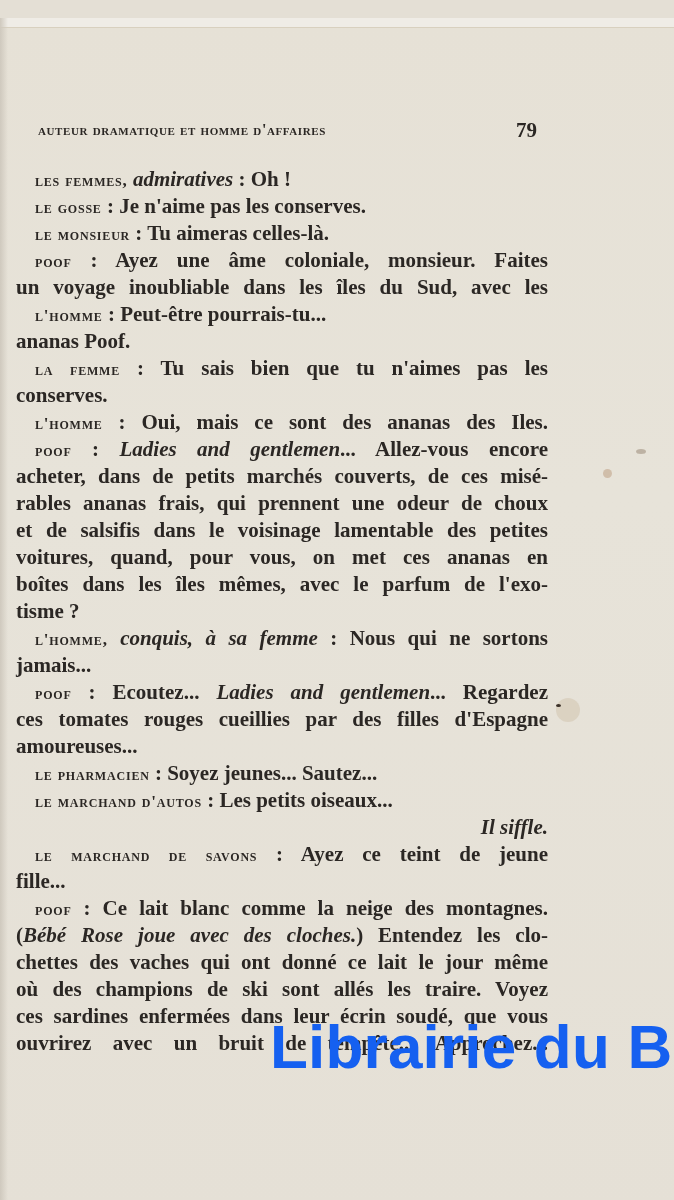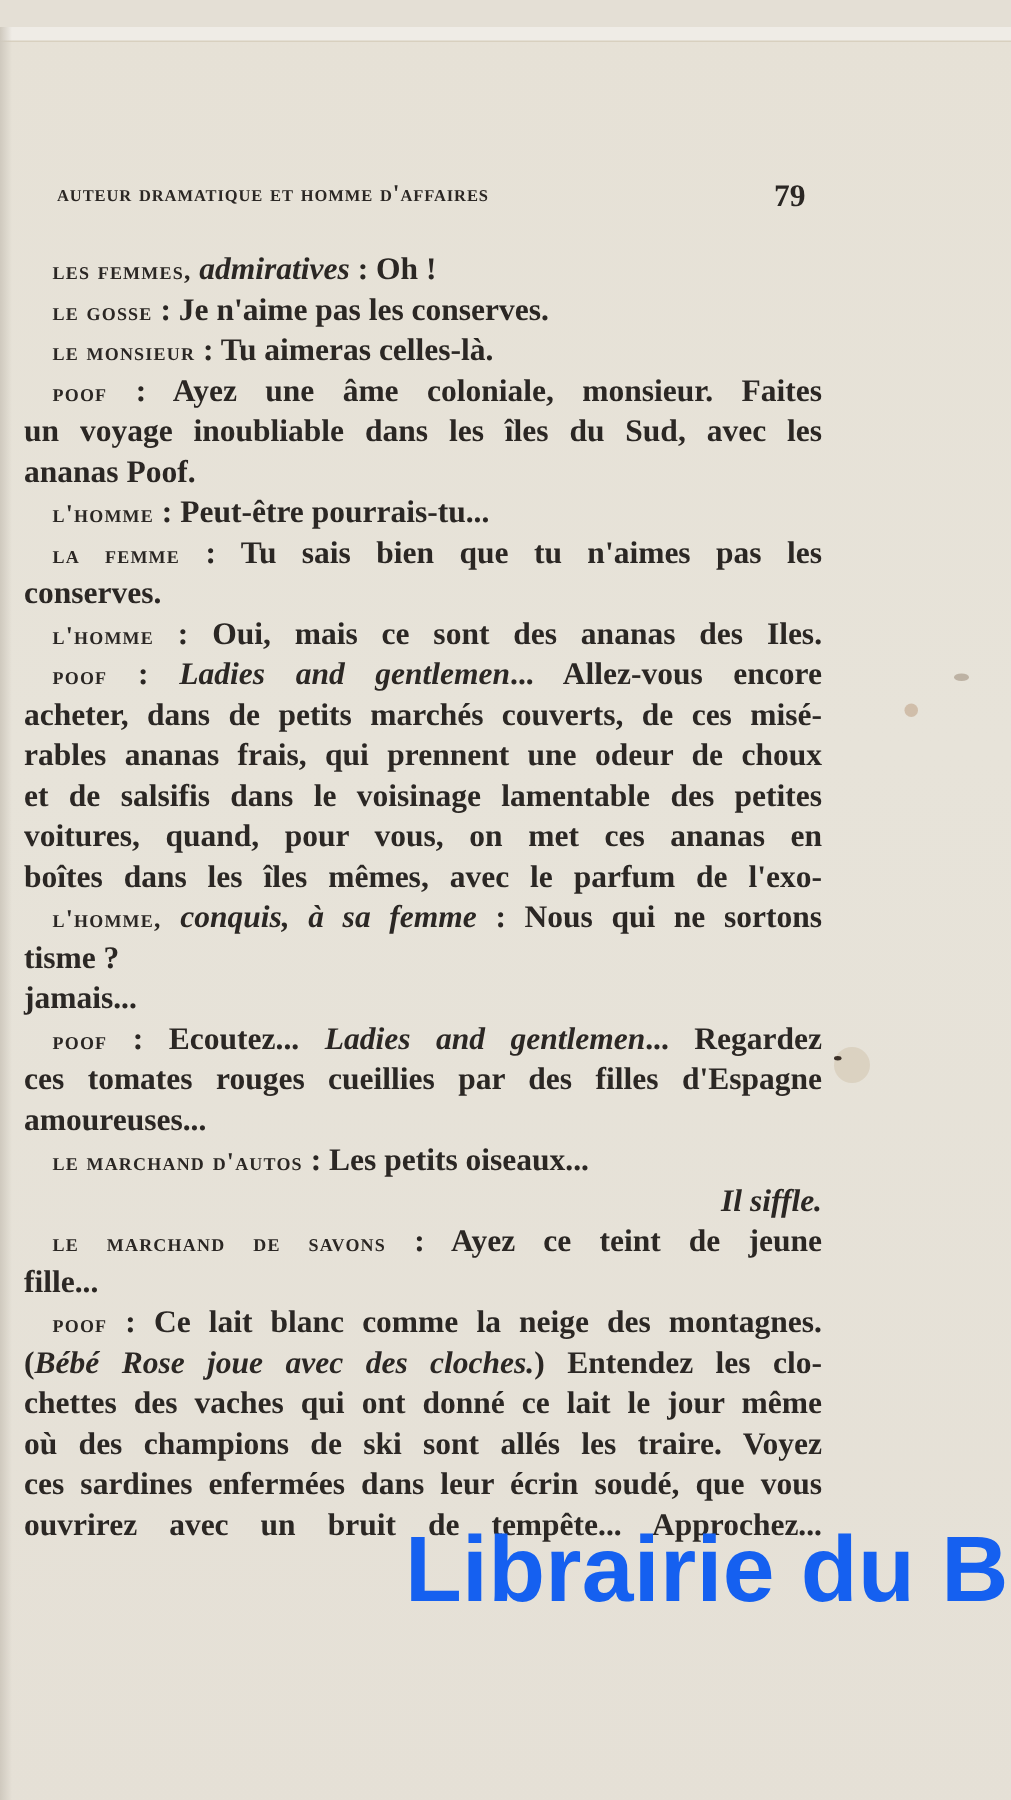--- a/index.html
+++ b/index.html
@@ -68,37 +68,38 @@
     <span class="running-head">AUTEUR DRAMATIQUE ET HOMME D'AFFAIRES</span>
     <span class="folio">79</span>
   </div>
 
   <div class="text">
     <div class="line indent"><span class="sc">LES FEMMES,</span> <span class="it">admiratives</span><span> : Oh !</span></div>
     <div class="line indent"><span class="sc">LE GOSSE</span><span> : Je n'aime pas les conserves.</span></div>
     <div class="line indent"><span class="sc">LE MONSIEUR</span><span> : Tu aimeras celles-là.</span></div>
     <div class="line indent justify"><span class="sc">POOF</span><span> : Ayez une âme coloniale, monsieur. Faites</span></div>
     <div class="line justify">un voyage inoubliable dans les îles du Sud, avec les</div>
+    <div class="line indent"><span class="sc">L'HOMME</span><span> : Peut-être pourrais-tu...</span></div>
     <div class="line">ananas Poof.</div>
-    <div class="line indent"><span class="sc">L'HOMME</span><span> : Peut-être pourrais-tu...</span></div>
     <div class="line indent justify"><span class="sc">LA FEMME</span><span> : Tu sais bien que tu n'aimes pas les</span></div>
     <div class="line">conserves.</div>
     <div class="line indent justify"><span class="sc">L'HOMME</span><span> : Oui, mais ce sont des ananas des Iles.</span></div>
     <div class="line indent justify"><span class="sc">POOF</span><span> : </span><span class="it">Ladies and gentlemen</span><span>... Allez-vous encore</span></div>
     <div class="line justify">acheter, dans de petits marchés couverts, de ces misé-</div>
     <div class="line justify">rables ananas frais, qui prennent une odeur de choux</div>
     <div class="line justify">et de salsifis dans le voisinage lamentable des petites</div>
     <div class="line justify">voitures, quand, pour vous, on met ces ananas en</div>
     <div class="line justify">boîtes dans les îles mêmes, avec le parfum de l'exo-</div>
+    <div class="line">tisme ?</div>
     <div class="line indent justify"><span class="sc">L'HOMME,</span><span class="it"> conquis, à sa femme</span><span> : Nous qui ne sortons</span></div>
-    <div class="line">tisme ?</div>
     <div class="line">jamais...</div>
     <div class="line indent justify"><span class="sc">POOF</span><span> : Ecoutez... </span><span class="it">Ladies and gentlemen</span><span>... Regardez</span></div>
     <div class="line justify">ces tomates rouges cueillies par des filles d'Espagne</div>
     <div class="line">amoureuses...</div>
+    <div class="line indent"><span class="sc">LE PHARMACIEN</span><span> : Soyez jeunes... Sautez...</span></div>
     <div class="line indent"><span class="sc">LE MARCHAND D'AUTOS</span><span> : Les petits oiseaux...</span></div>
     <div class="line right it">Il siffle.</div>
     <div class="line indent justify"><span class="sc">LE MARCHAND DE SAVONS</span><span> : Ayez ce teint de jeune</span></div>
     <div class="line">fille...</div>
     <div class="line indent justify"><span class="sc">POOF</span><span> : Ce lait blanc comme la neige des montagnes.</span></div>
     <div class="line justify"><span>(</span><span class="it">Bébé Rose joue avec des cloches.</span><span>) Entendez les clo-</span></div>
     <div class="line justify">chettes des vaches qui ont donné ce lait le jour même</div>
     <div class="line justify">où des champions de ski sont allés les traire. Voyez</div>
     <div class="line justify">ces sardines enfermées dans leur écrin soudé, que vous</div>
     <div class="line justify">ouvrirez avec un bruit de tempête... Approchez...</div>

